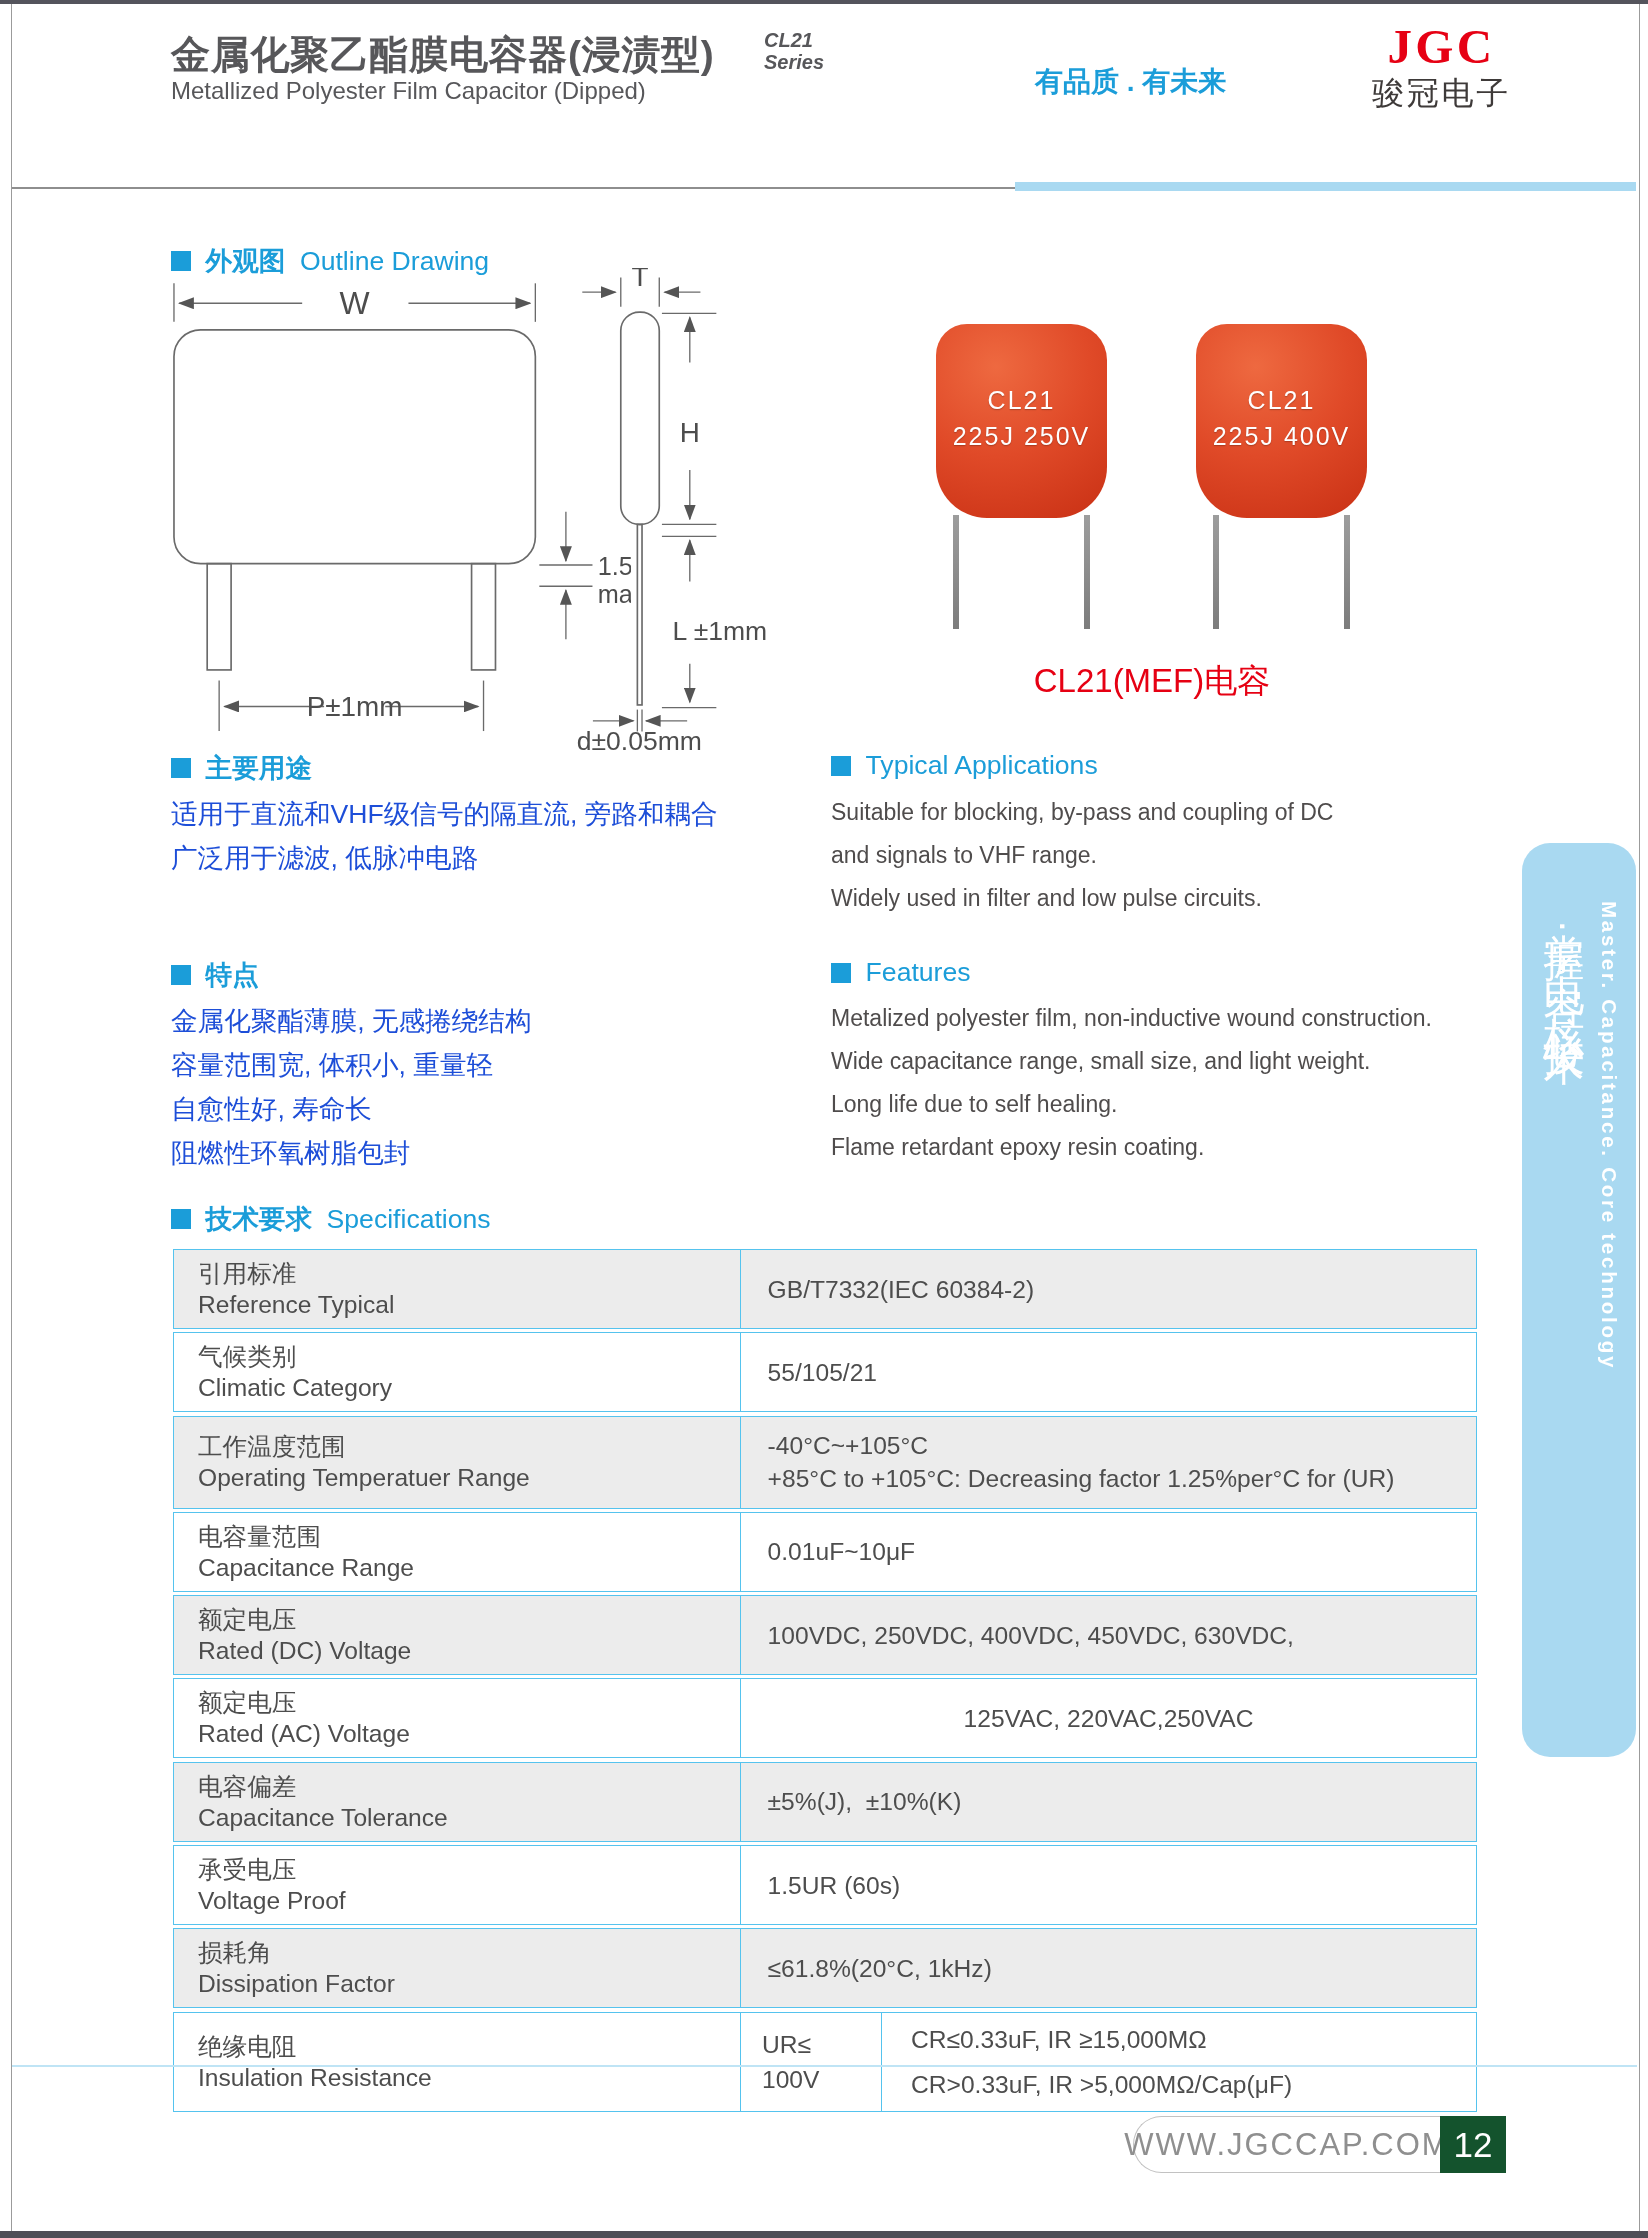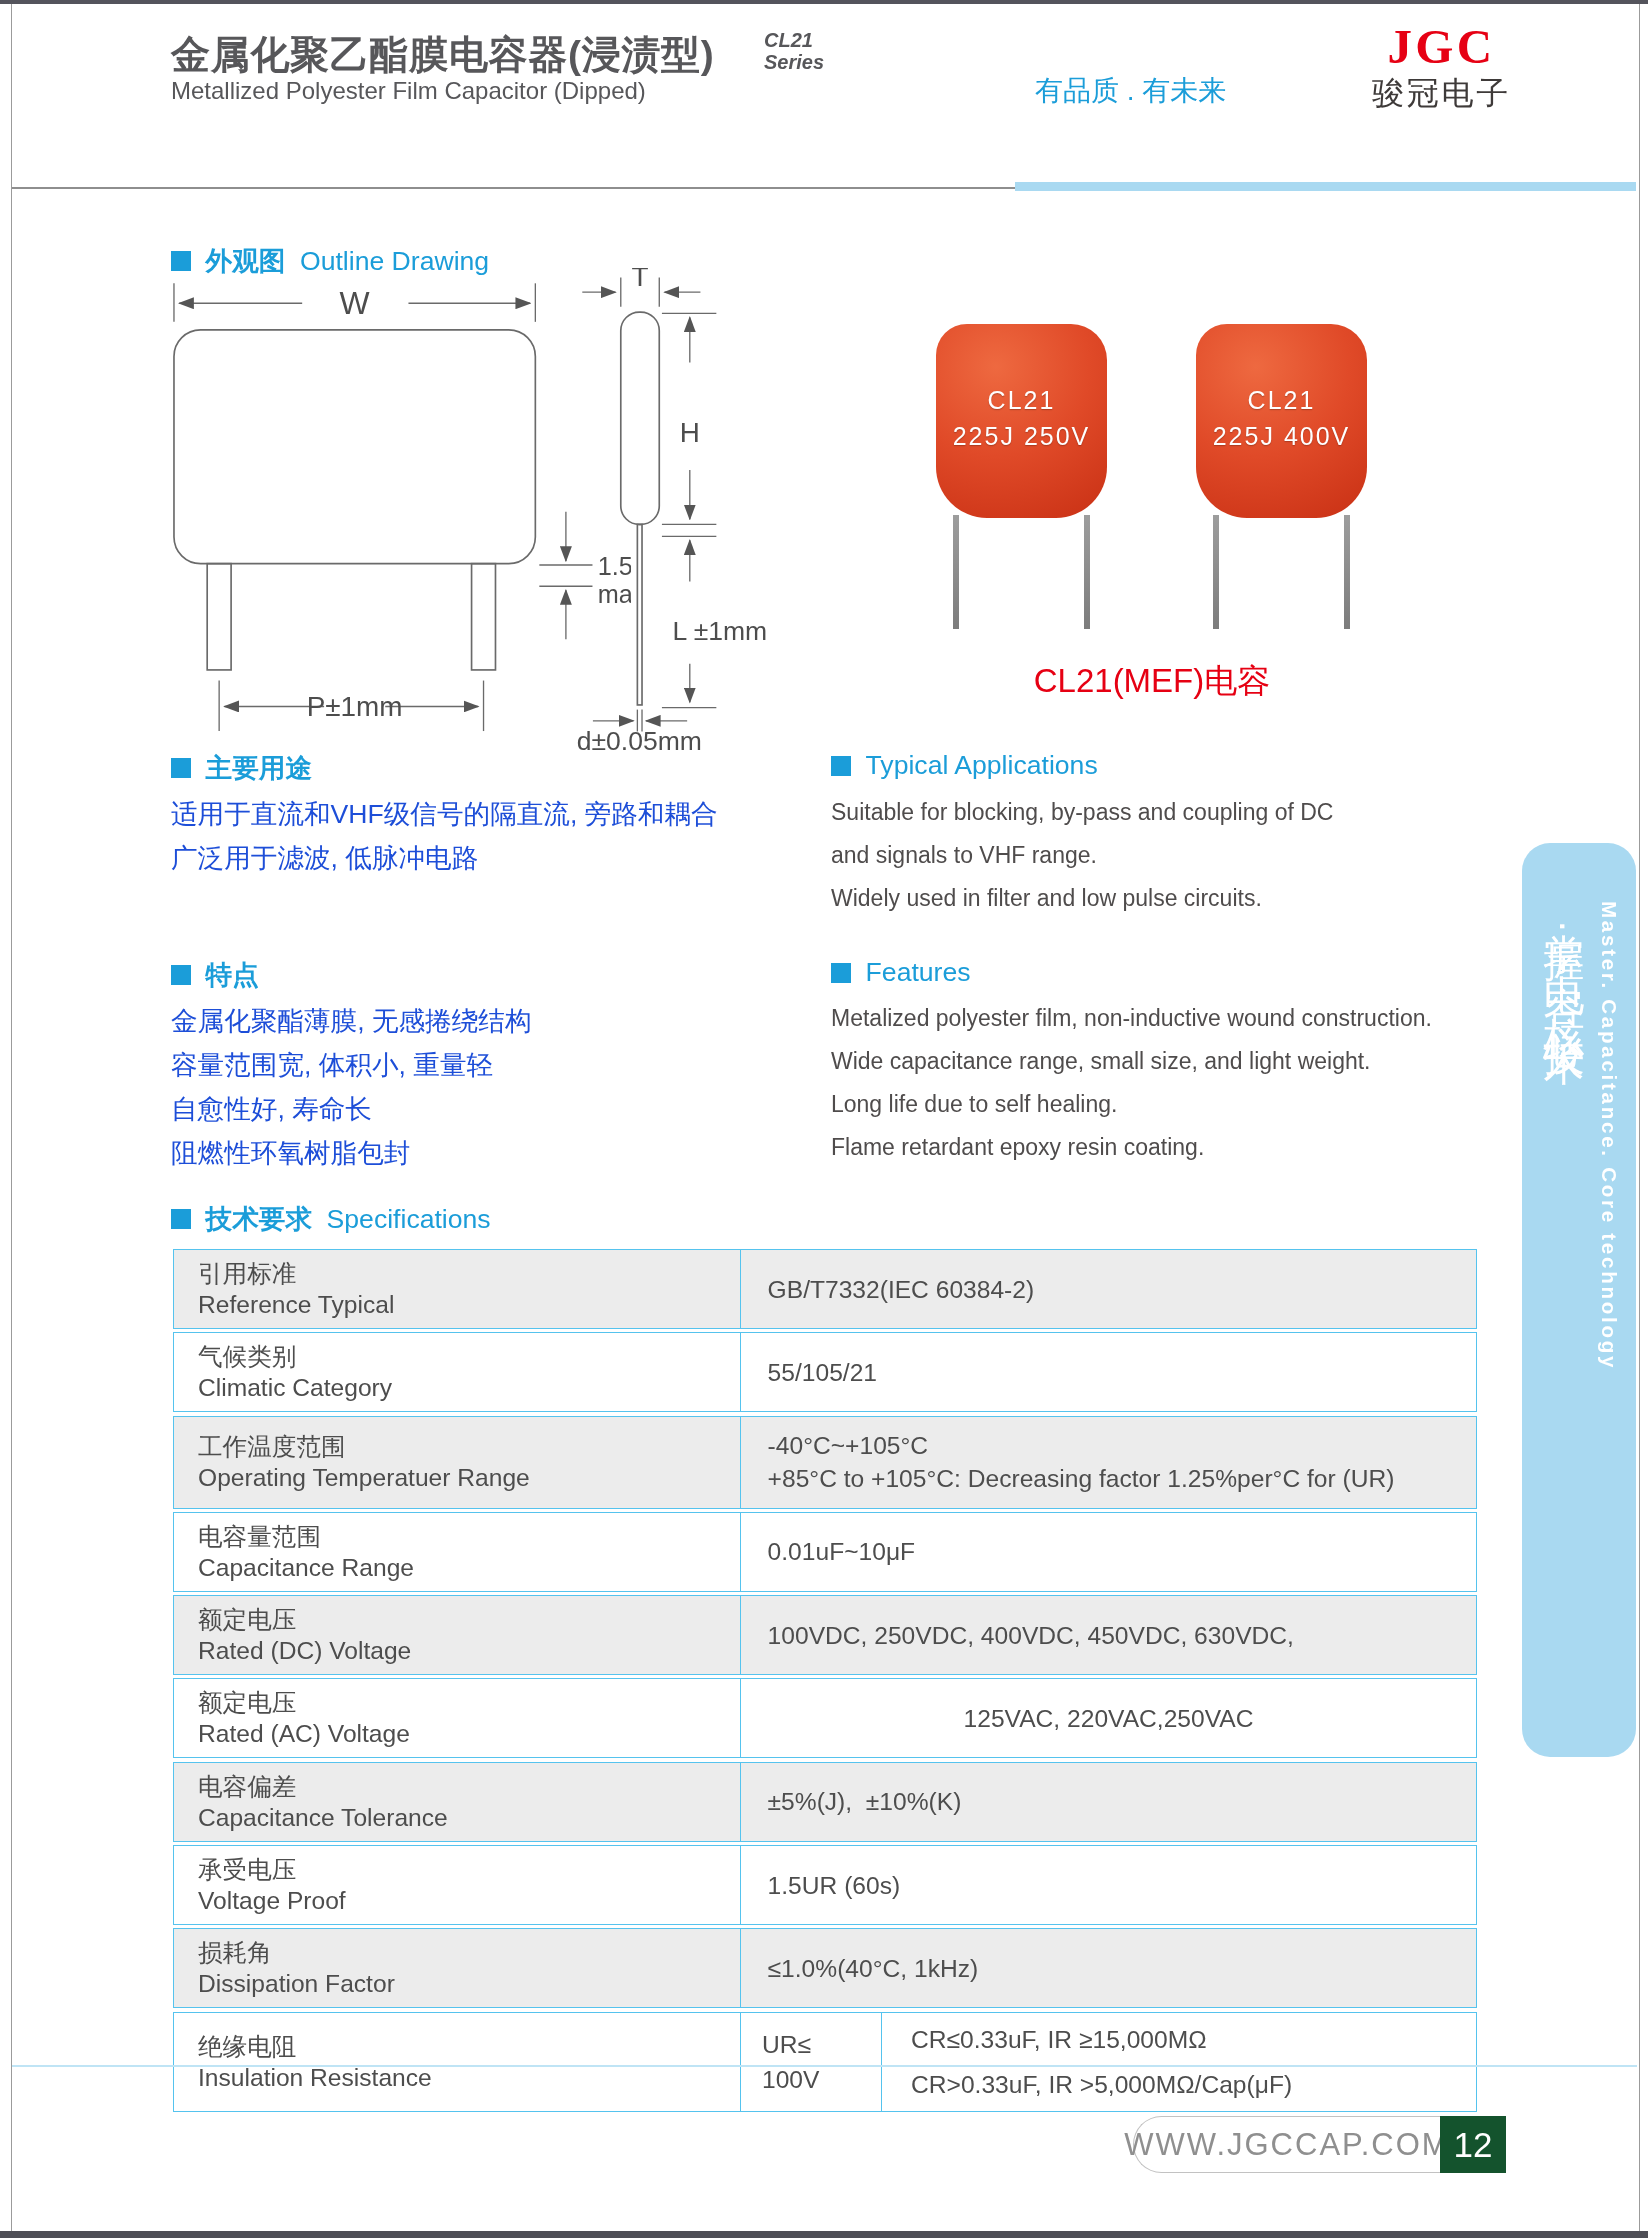--- a/index.html
+++ b/index.html
@@ -6,21 +6,21 @@
   body{font-family:"Liberation Sans","DejaVu Sans",sans-serif;color:#4d4d4d;}
   .page{position:relative;width:1649px;height:2239px;background:#fff;overflow:hidden;}
   .top-strip{position:absolute;left:0;top:0;width:100%;height:4px;background:#54545c;}
   .bottom-strip{position:absolute;left:0;bottom:0;width:100%;height:8px;background:#4e4e56;}
   .frame{position:absolute;left:10.6px;right:9.3px;top:4px;bottom:8px;border-left:1.3px solid #9b9b9b;border-right:1.3px solid #9b9b9b;}
 
   
   .title-zh{position:absolute;left:171px;top:28px;font-size:39px;font-weight:bold;color:#57575a;letter-spacing:0.7px;}
   .series{position:absolute;left:764px;top:29px;font-size:20px;line-height:22px;font-weight:bold;font-style:italic;color:#57575a;}
   .title-en{position:absolute;left:171px;top:77px;font-size:24px;color:#57575a;}
-  .slogan{position:absolute;left:1035px;top:72px;font-size:28px;font-weight:normal;color:#1b9dd9;}
+  .slogan{position:absolute;left:1035px;top:63px;font-size:28px;font-weight:bold;color:#1b9dd9;}
   .brand{position:absolute;left:1342px;top:22.6px;width:199px;text-align:center;}
   .brand .logo{font-family:"Liberation Serif","DejaVu Serif",serif;font-size:49px;font-weight:bold;color:#e60114;letter-spacing:3.3px;line-height:47px;}
   .brand .company{font-size:32px;color:#3e3a39;letter-spacing:2.7px;margin-top:2.7px;}
   .hr-gray{position:absolute;left:12px;top:187px;width:1003px;height:2px;background:#8e8e8e;}
   .hr-blue{position:absolute;left:1015px;top:182px;width:621px;height:9.3px;background:#a9d9f1;}
 
   
   .sec-head{position:absolute;display:flex;align-items:center;gap:14.6px;}
   .sec-head .bullet{width:20px;height:20px;background:#1b9dd9;flex:0 0 auto;}
   .sec-head .zh{font-size:26.6px;font-weight:bold;color:#1b9dd9;}
@@ -297,21 +297,21 @@
         <div>1.5UR (60s)</div>
       </div>
     </div>
 
     <div class="spec-row shade">
       <div class="spec-label">
         <div>损耗角</div>
         <div>Dissipation Factor</div>
       </div>
       <div class="spec-value">
-        <div>≤1.0%(40°C, 1kHz)</div>
+        <div>≤61.8%(20°C, 1kHz)</div>
       </div>
     </div>
 
     <div class="spec-row" style="min-height:100px;">
       <div class="spec-label">
         <div>绝缘电阻</div>
         <div>Insulation Resistance</div>
       </div>
       <div class="spec-value split">
         <div class="sub-cell">

